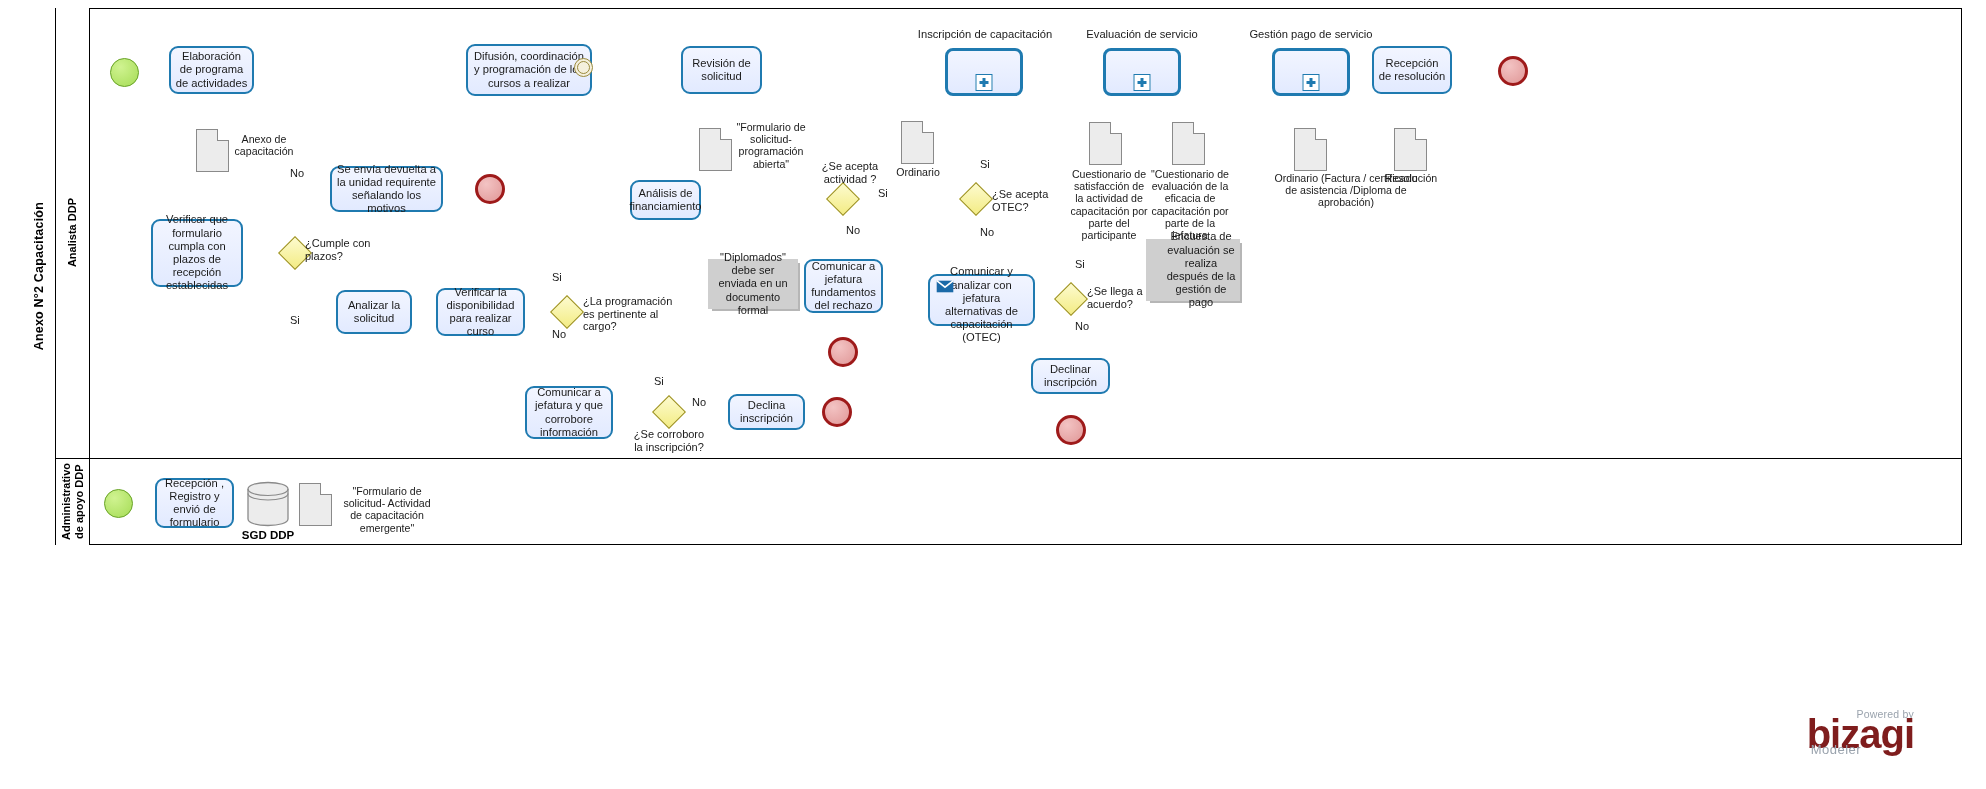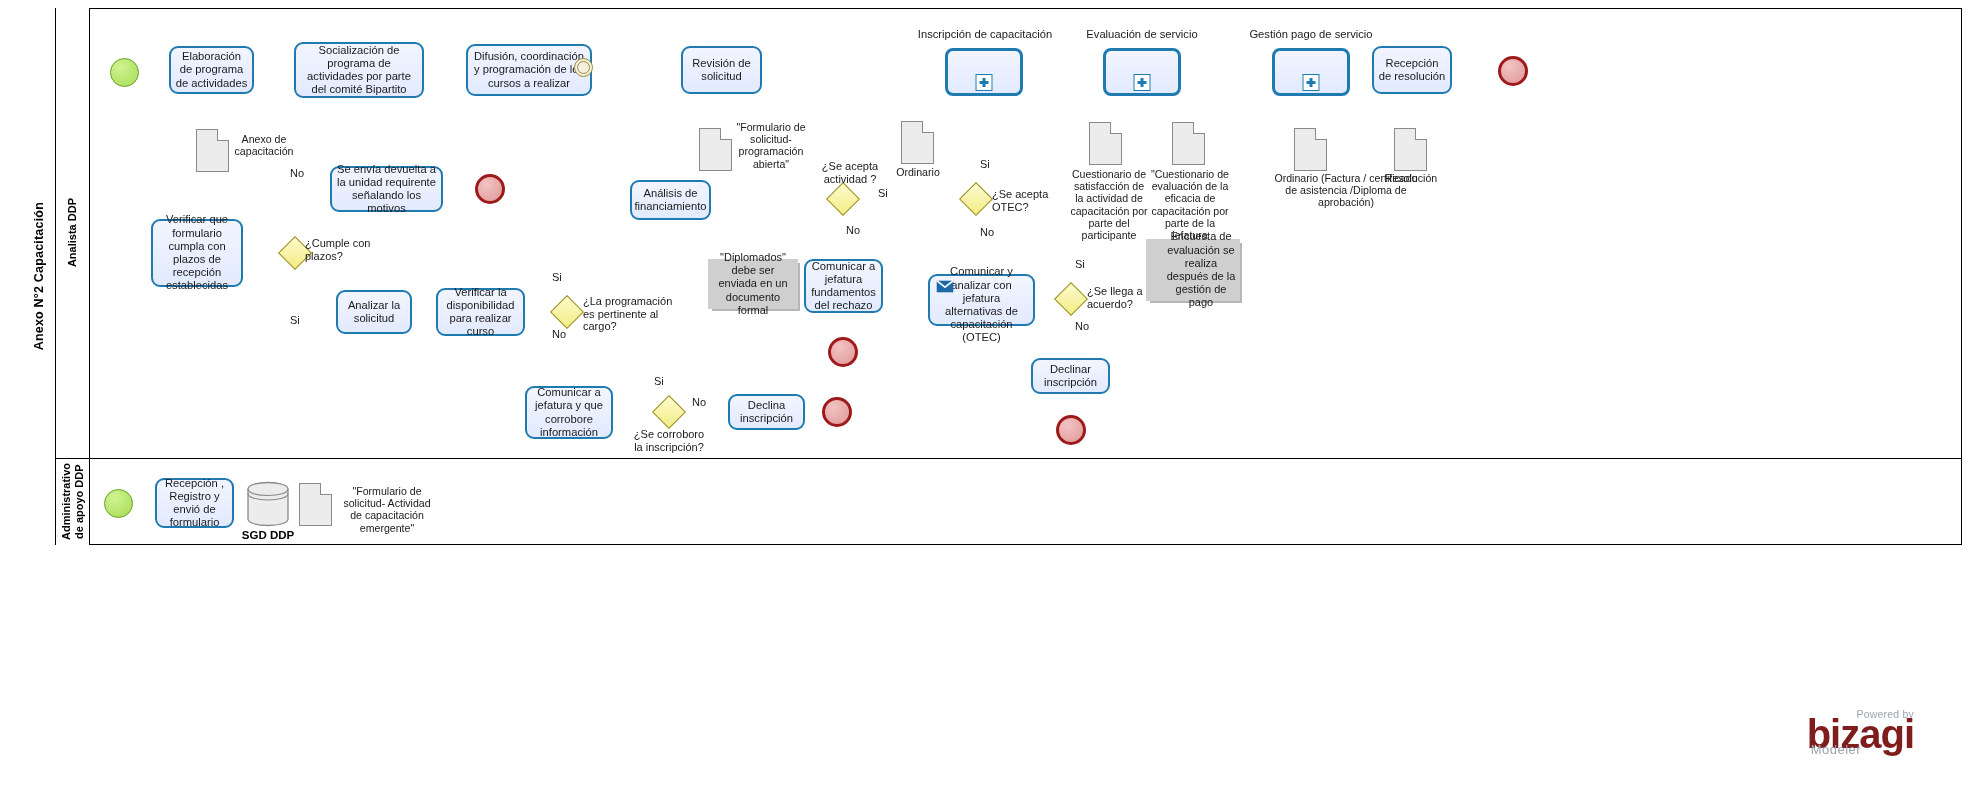--- a/index.html
+++ b/index.html
@@ -330,23 +330,20 @@
     <span>Administrativo de apoyo DDP</span>
   </div>
   <div class="lane-divider" style="left:56px;top:458px;width:1906px;"></div>
 
   <div class="event-start" style="left:110px;top:58px;width:29px;height:29px;"></div>
 
   <div class="task" style="left:169px;top:46px;width:85px;height:48px;">
     <span>Elaboración de programa de actividades</span>
   </div>
 
-  <div class="task" style="left:294px;top:42px;width:130px;height:56px;">
-    <span>Socialización de programa de actividades por parte del comité Bipartito</span>
-  </div>
 
   <div class="task" style="left:466px;top:44px;width:126px;height:52px;">
     <span>Difusión, coordinación y programación de los cursos a realizar</span>
   </div>
   <div class="boundary-timer" style="left:574px;top:58px;width:19px;height:19px;"></div>
 
   <div class="task" style="left:681px;top:46px;width:81px;height:48px;">
     <span>Revisión de solicitud</span>
   </div>
 
@@ -471,21 +468,21 @@
   <div class="gwlabel" style="left:583px;top:295px;width:90px;text-align:left;">
     <span>¿La programación es pertinente al cargo?</span>
   </div>
   <div class="flabel" style="left:552px;top:271px;">
     <span>Si</span>
   </div>
   <div class="flabel" style="left:552px;top:328px;">
     <span>No</span>
   </div>
 
-  <div class="task" style="left:630px;top:180px;width:81px;height:40px;">
+  <div class="task" style="left:630px;top:180px;width:71px;height:40px;">
     <span>Análisis  de financiamiento</span>
   </div>
 
   <div class="note" style="left:708px;top:259px;width:90px;height:50px;">
     <span>"Diplomados" debe ser enviada en un documento formal</span>
   </div>
 
   <div class="gw" style="left:831px;top:187px;width:24px;height:24px;"></div>
   <div class="gwlabel" style="left:812px;top:160px;width:76px;">
     <span>¿Se acepta actividad ?</span>

